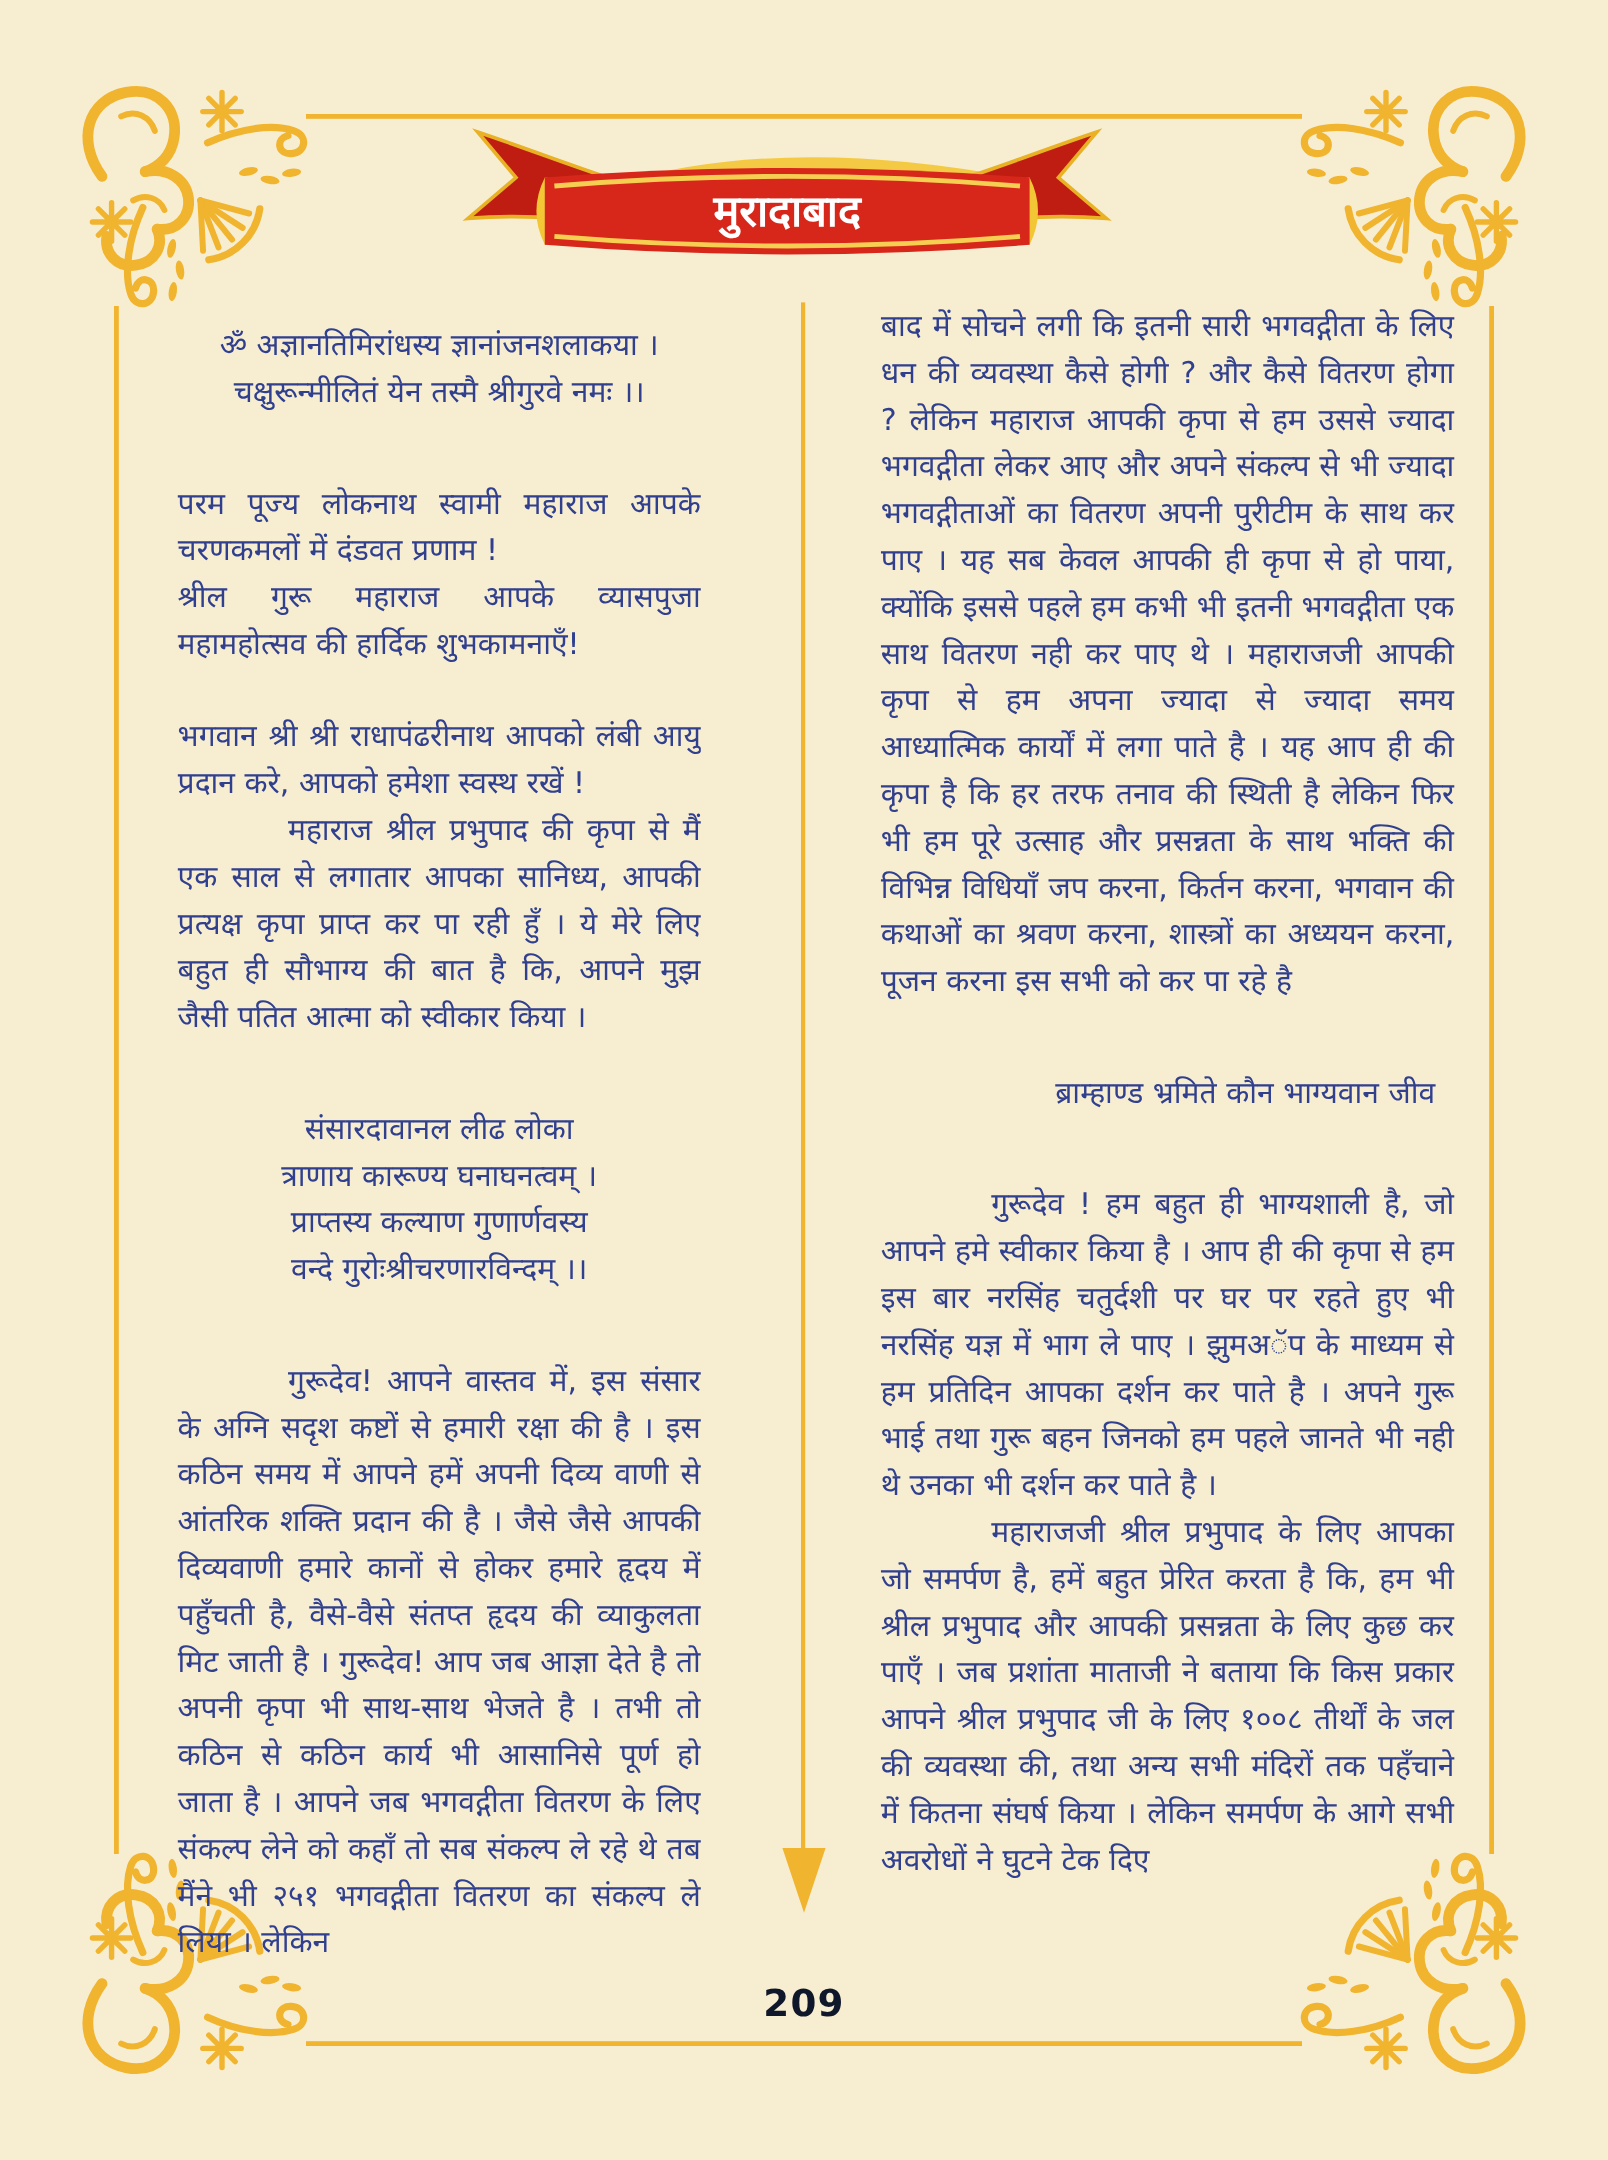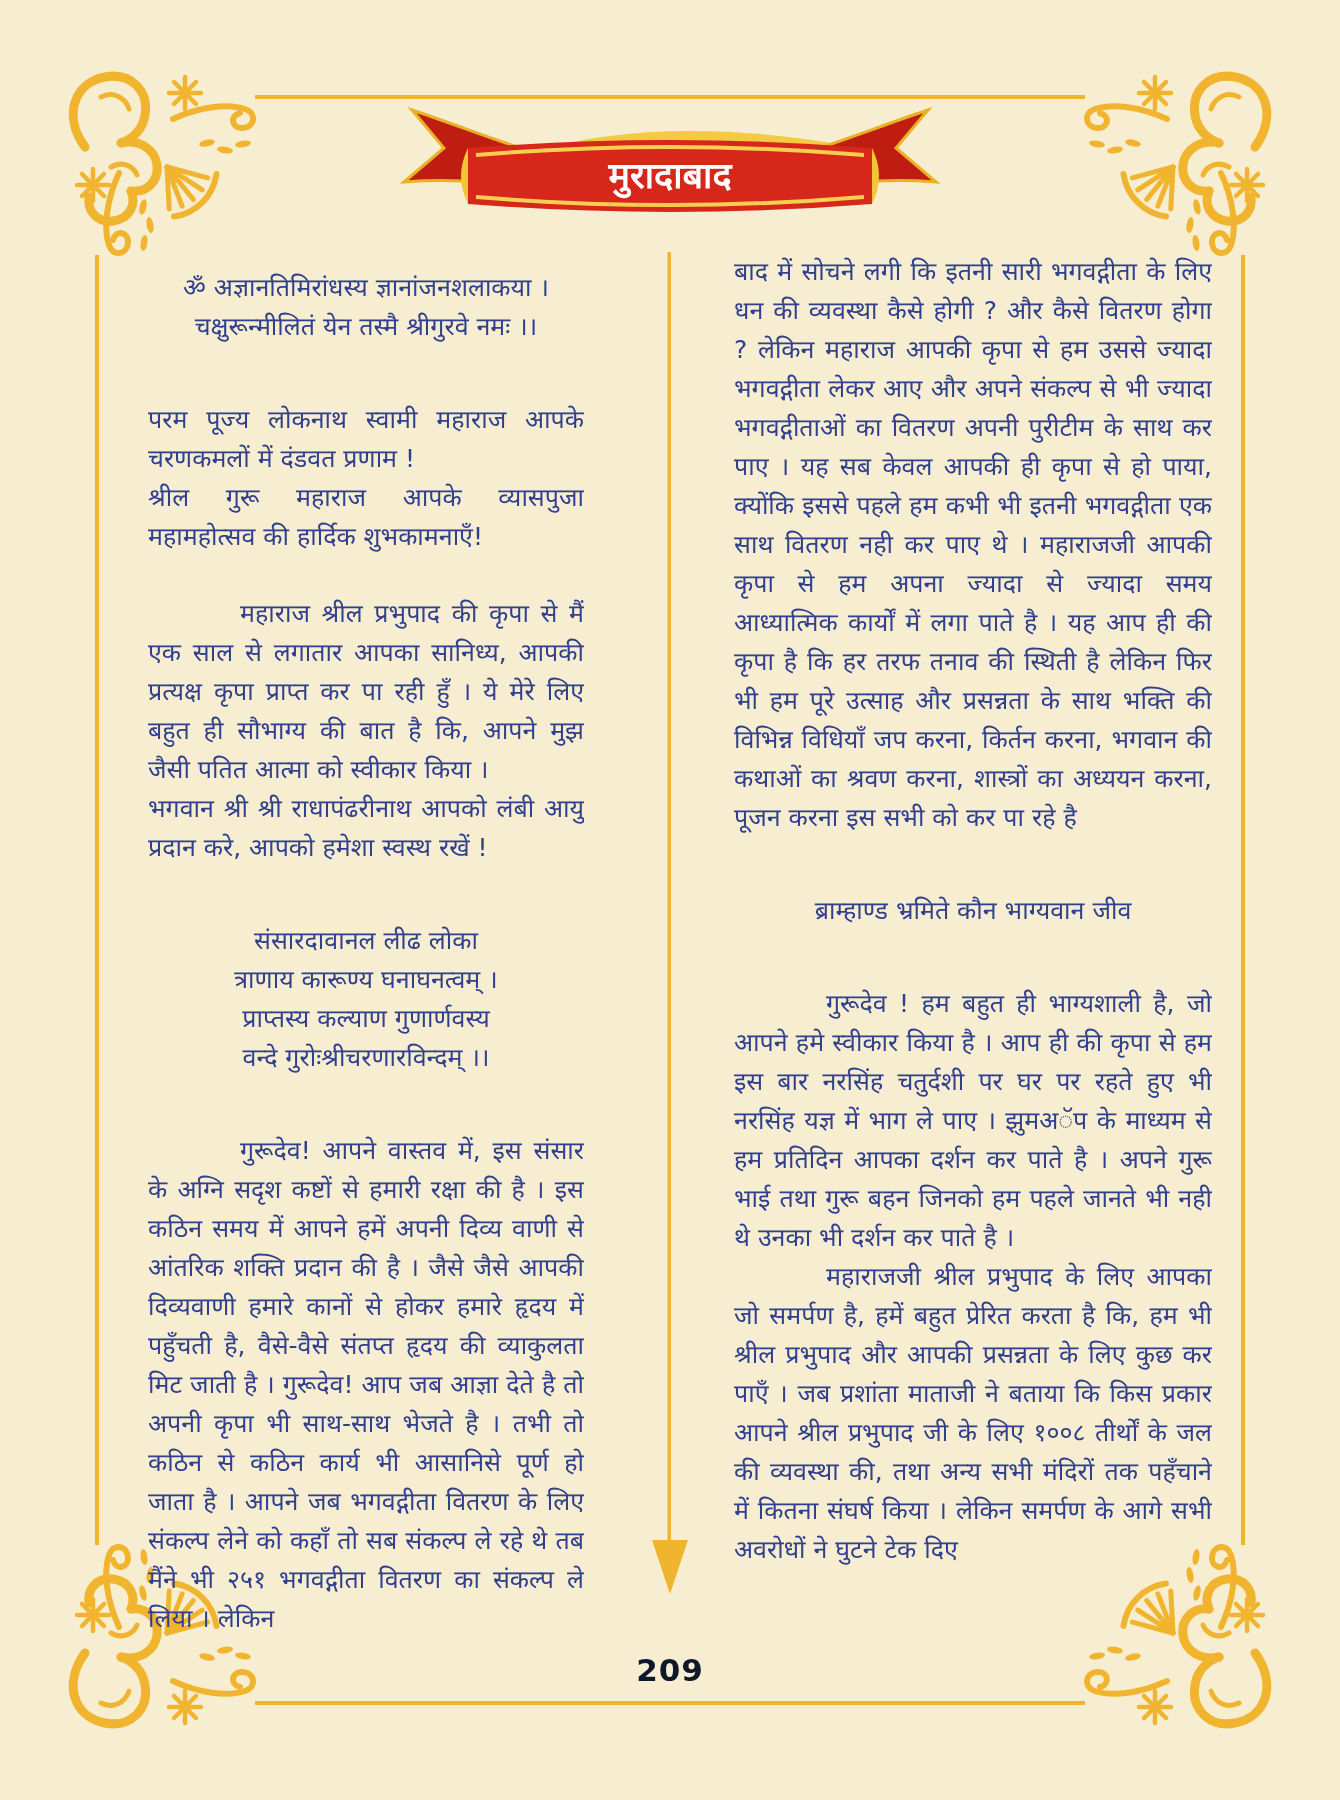--- a/index.html
+++ b/index.html
@@ -2,32 +2,32 @@
 <html><head>
 <meta charset="utf-8">
 <style>
   html,body{margin:0;padding:0;}
   body{
     width:1340px;height:1800px;position:relative;overflow:hidden;
     background:#f7eed2;
     font-family:"DejaVu Sans", sans-serif;
   }
   .frame-svg{position:absolute;left:0;top:0;width:1340px;height:1800px;pointer-events:none;}
-  .banner-wrap{position:absolute;left:390px;top:98px;width:560px;height:128px;}
+  .banner-wrap{position:absolute;left:376px;top:98px;width:560px;height:128px;}
   .column{
     position:absolute;top:252px;height:1400px;overflow:hidden;
     color:#31408e;font-size:25px;line-height:39px;
   }
   .column.left{left:148px;width:436px;}
   .column.right{left:734px;width:478px;}
   .para{margin:0;text-align:justify;}
   .para.indent{text-indent:92px;}
   .verse{margin:16px;}
   .verse.center{text-align:center;}
-  .verse.left{text-align:center;}
+  .verse.left{text-align:right;}
   .verse-line{white-space:nowrap;}
   .gap{height:38px;}
   .page-number{
     position:absolute;left:0;top:1652px;width:1340px;
     text-align:center;color:#0f172a;font-size:31px;font-weight:bold;
     letter-spacing:1px;
   }
 </style>
 </head>
 <body>
@@ -126,22 +126,22 @@
 
 <div class="column left" id="col-left">
     <div class="verse center">
       <div class="verse-line">ॐ अज्ञानतिमिरांधस्य ज्ञानांजनशलाकया ।</div>
       <div class="verse-line">चक्षुरून्मीलितं येन तस्मै श्रीगुरवे नमः ।।</div>
     </div>
     <div class="gap"></div>
     <p class="para">परम पूज्य लोकनाथ स्वामी महाराज आपके चरणकमलों में दंडवत प्रणाम !</p>
     <p class="para">श्रील गुरू महाराज आपके व्यासपुजा महामहोत्सव की हार्दिक शुभकामनाएँ!</p>
     <div class="gap"></div>
+    <p class="para">भगवान श्री श्री राधापंढरीनाथ आपको लंबी आयु प्रदान करे, आपको हमेशा स्वस्थ रखें !</p>
     <p class="para indent">महाराज श्रील प्रभुपाद की कृपा से मैं एक साल से लगातार आपका सानिध्य, आपकी प्रत्यक्ष कृपा प्राप्त कर पा रही हुँ । ये मेरे लिए बहुत ही सौभाग्य की बात है कि, आपने मुझ जैसी पतित आत्मा को स्वीकार किया ।</p>
-    <p class="para">भगवान श्री श्री राधापंढरीनाथ आपको लंबी आयु प्रदान करे, आपको हमेशा स्वस्थ रखें !</p>
     <div class="gap"></div>
     <div class="verse center">
       <div class="verse-line">संसारदावानल लीढ लोका</div>
       <div class="verse-line">त्राणाय कारूण्य घनाघनत्वम् ।</div>
       <div class="verse-line">प्राप्तस्य कल्याण गुणार्णवस्य</div>
       <div class="verse-line">वन्दे गुरोःश्रीचरणारविन्दम् ।।</div>
     </div>
     <div class="gap"></div>
     <p class="para indent">गुरूदेव! आपने वास्तव में, इस संसार के अग्नि सदृश कष्टों से हमारी रक्षा की है । इस कठिन समय में आपने हमें अपनी दिव्य वाणी से आंतरिक शक्ति प्रदान की है । जैसे जैसे आपकी दिव्यवाणी हमारे कानों से होकर हमारे हृदय में पहुँचती है, वैसे-वैसे संतप्त हृदय की व्याकुलता मिट जाती है । गुरूदेव! आप जब आज्ञा देते है तो अपनी कृपा भी साथ-साथ भेजते है । तभी तो कठिन से कठिन कार्य भी आसानिसे पूर्ण हो जाता है । आपने जब भगवद्गीता वितरण के लिए संकल्प लेने को कहाँ तो सब संकल्प ले रहे थे तब मैंने भी २५१ भगवद्गीता वितरण का संकल्प ले लिया । लेकिन</p>
   </div>

